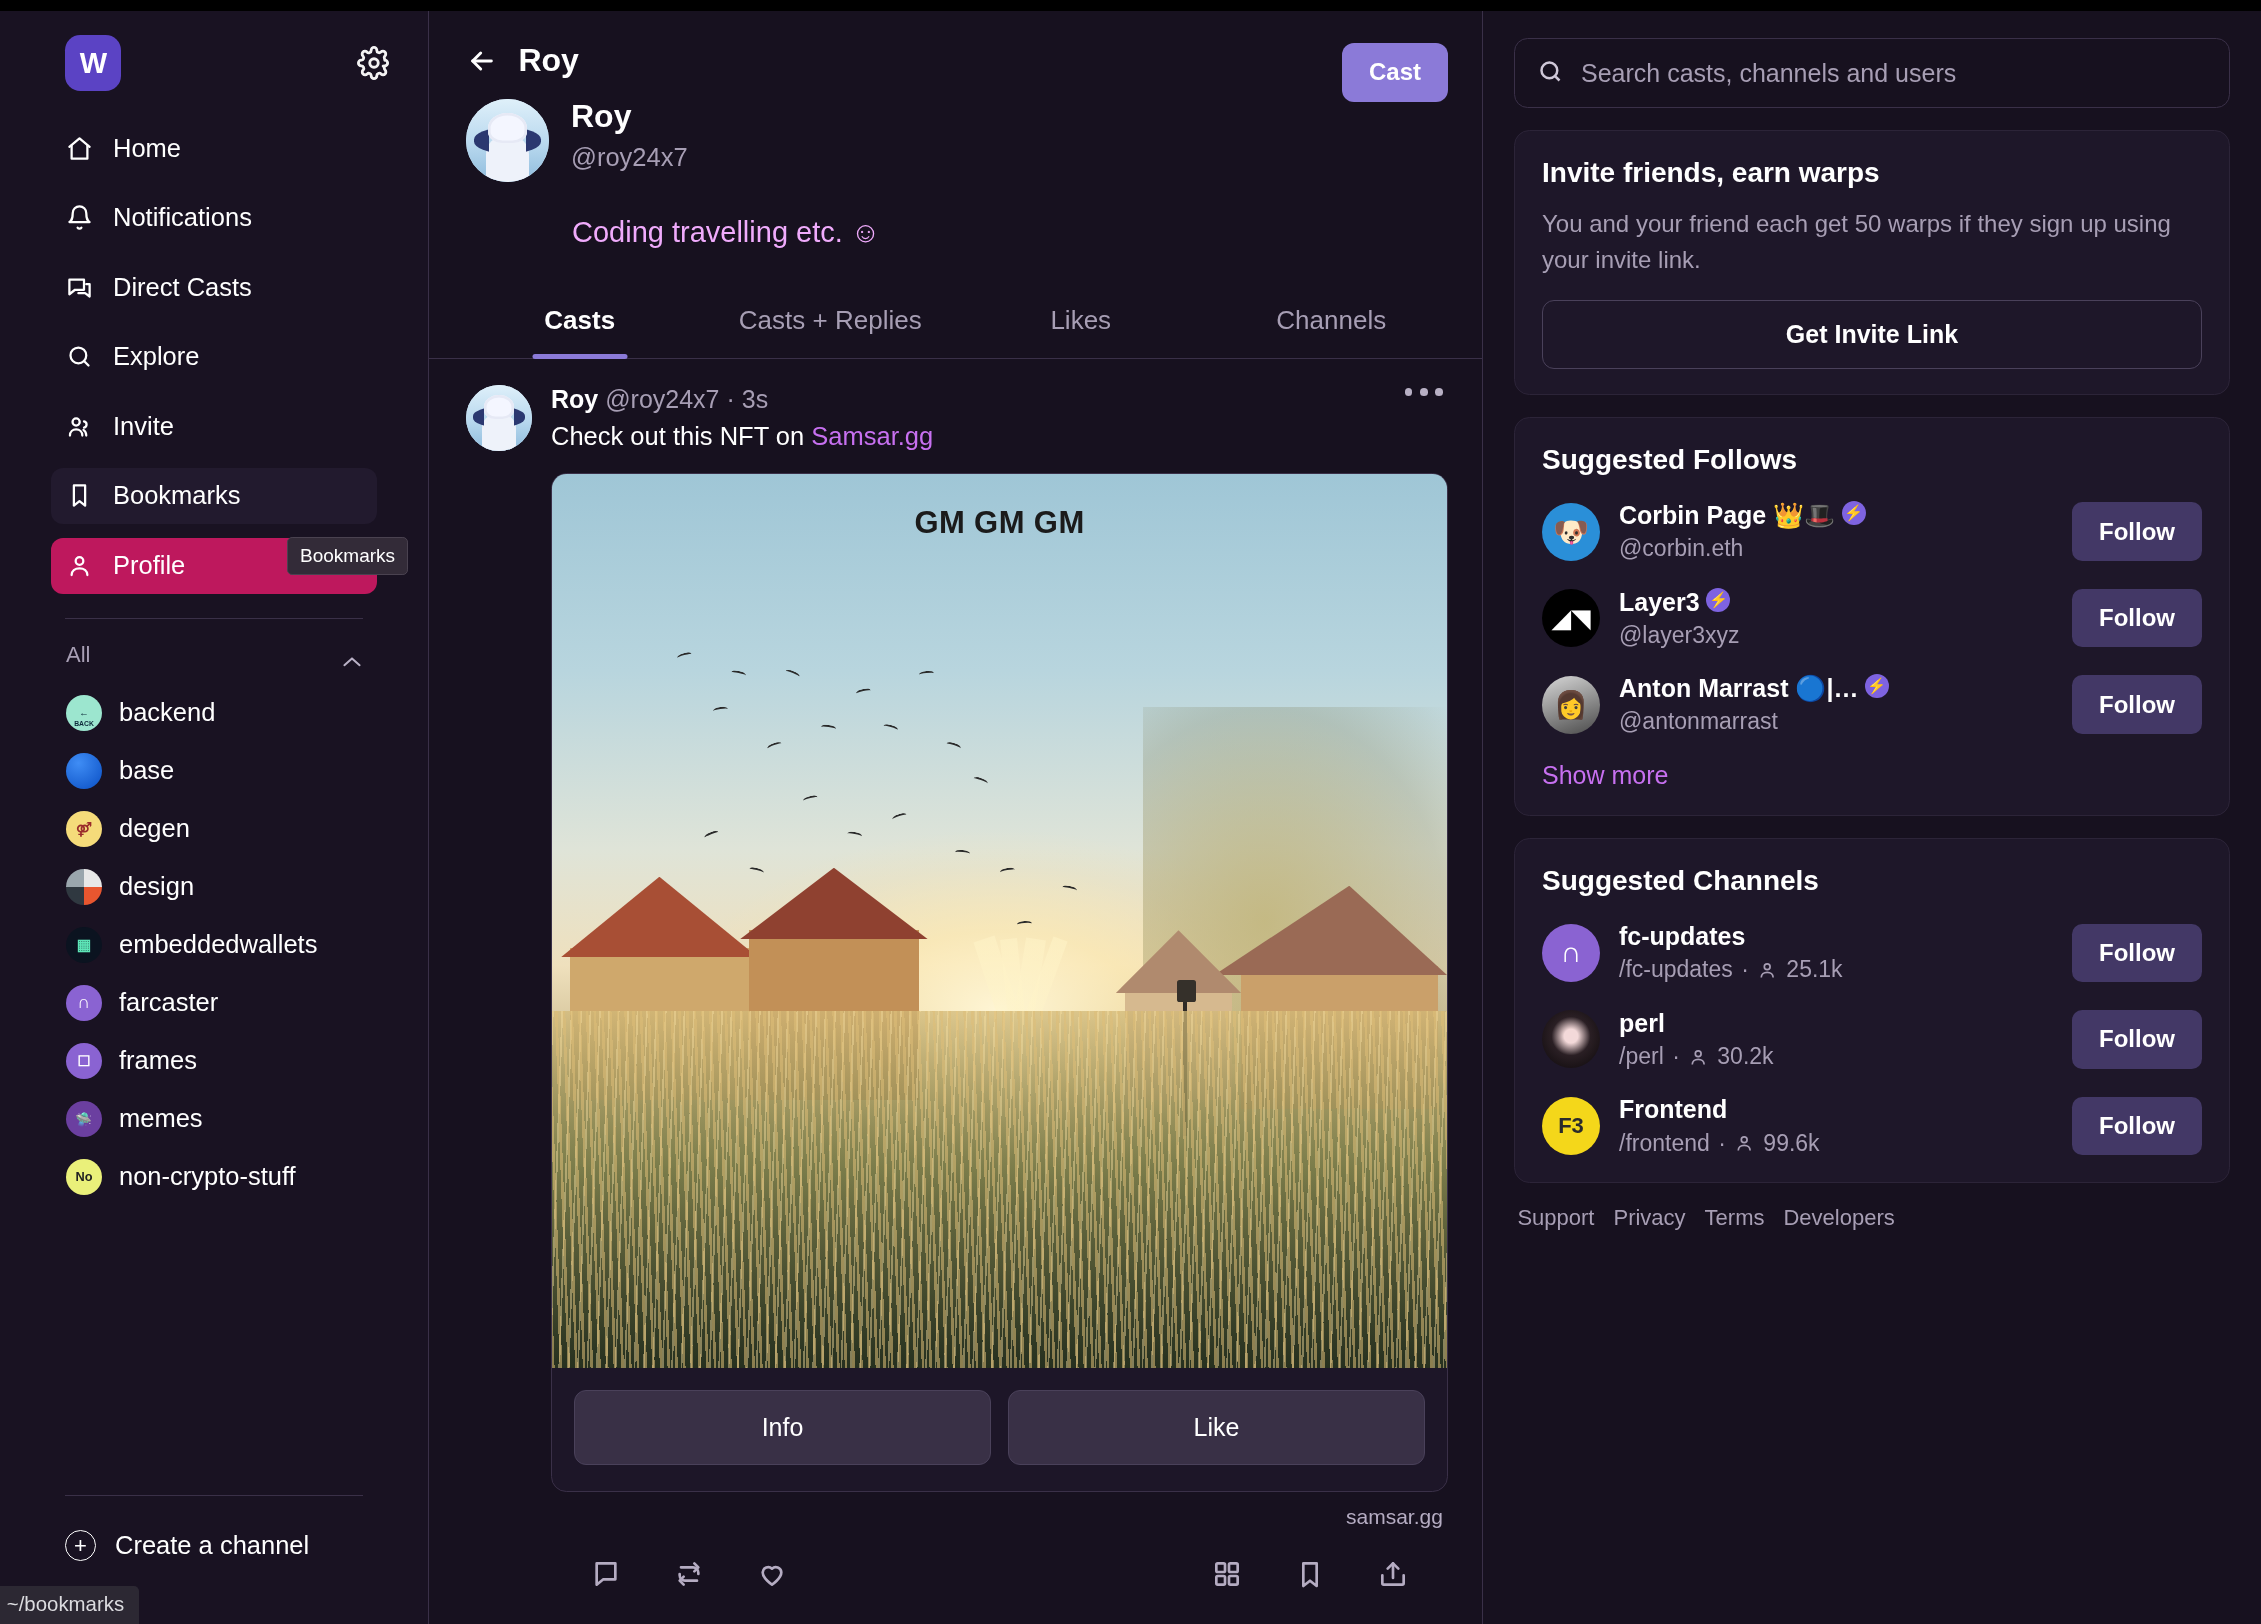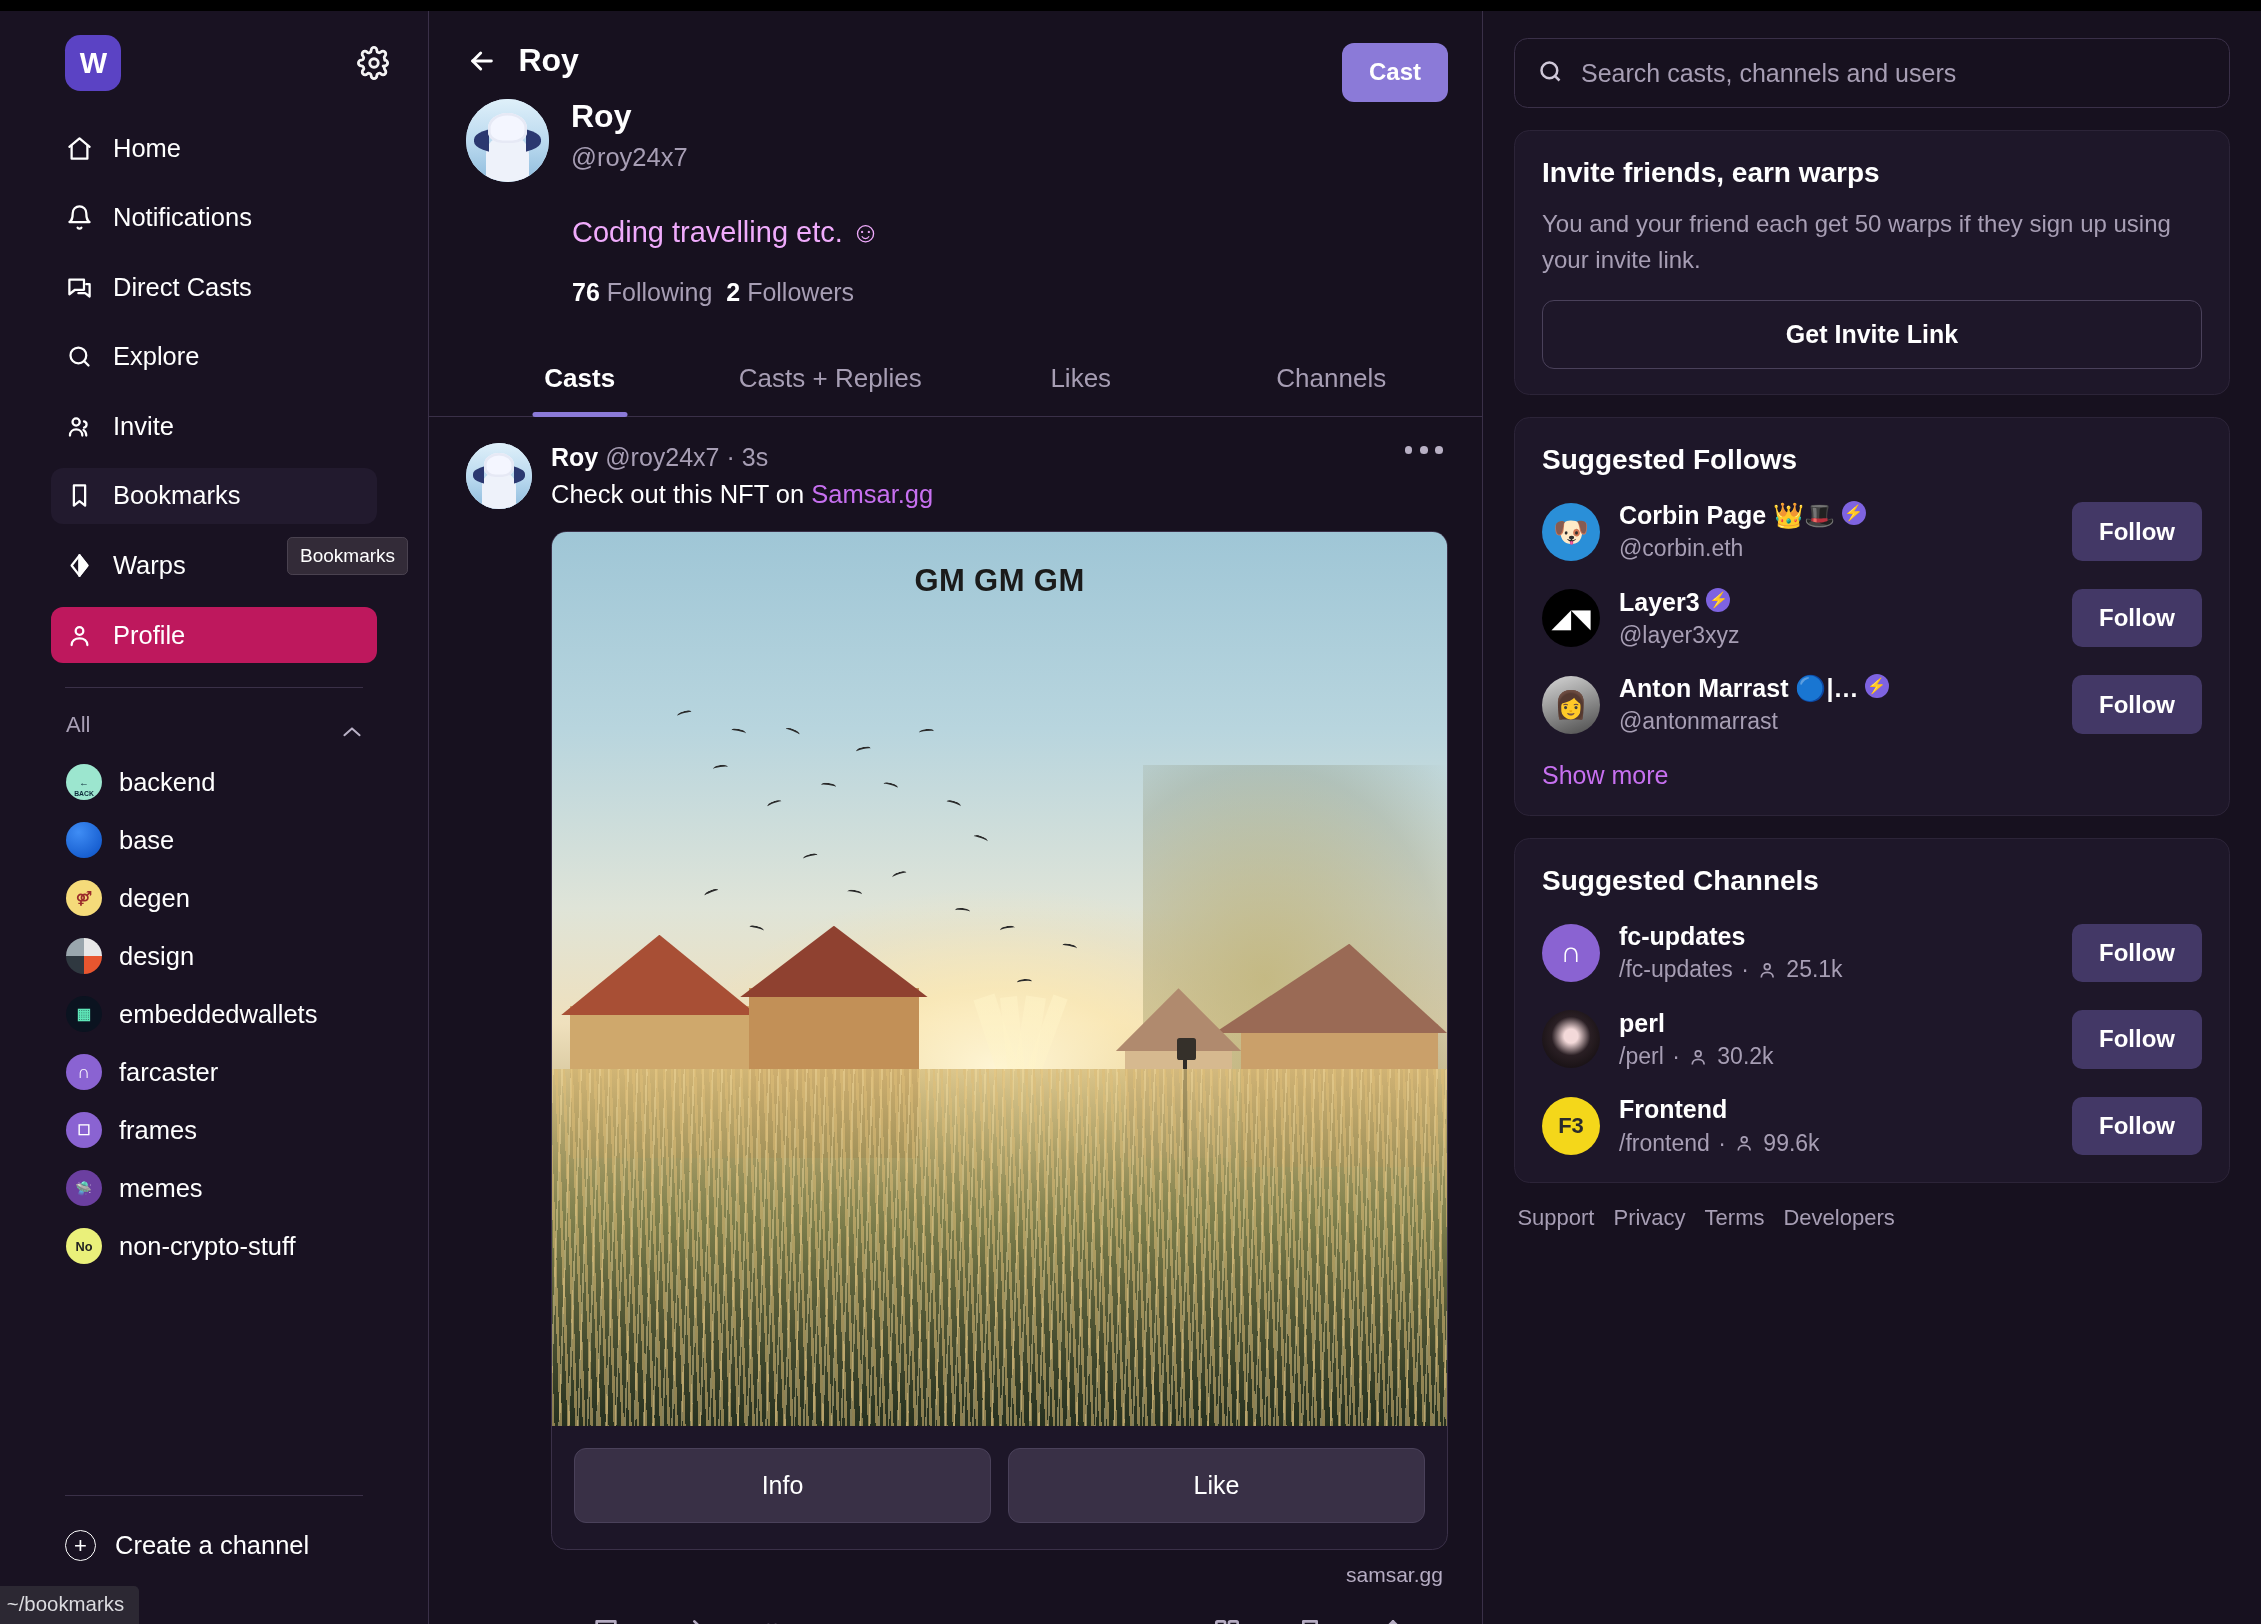--- a/index.html
+++ b/index.html
@@ -273,30 +273,20 @@
         <span>Invite</span>
       </div>
       <div class="nav-item soft">
         <span class="ic">
             <svg viewBox="0 0 24 24">
               <path d="M7 3h10v18l-5-4-5 4z"></path>
             </svg>
           </span>
         <span>Bookmarks</span>
       </div>
-      <div class="nav-item">
-        <span class="ic">
-            <svg viewBox="0 0 24 24">
-              <path d="M12 3l7 9-7 9-7-9z"></path>
-              <path d="M12 3v18" fill="#fff" stroke="#fff"></path>
-              <path d="M12 3l7 9-7 9z" fill="#fff"></path>
-            </svg>
-          </span>
-        <span>Warps</span>
-      </div>
       <div class="nav-item active">
         <span class="ic">
             <svg viewBox="0 0 24 24">
               <circle cx="12" cy="8" r="3.4"></circle>
               <path d="M5 20.5c0-3.6 3-6 7-6s7 2.4 7 6"></path>
             </svg>
           </span>
         <span>Profile</span>
       </div>
     </div>
@@ -381,26 +371,20 @@
         <div class="prof-av">
           <div class="killua"></div>
             <div class="killua-hair"></div>
         </div>
         <div>
           <div class="prof-name">Roy</div>
           <div class="prof-handle">@roy24x7</div>
         </div>
       </div>
       <div class="bio">Coding travelling etc. ☺</div>
-      <div class="counts">
-        <b>76</b>
-        <span>Following</span>
-        &nbsp;<b>2</b>
-        <span>Followers</span>
-      </div>
     </div>
 
     <div class="tabs">
       <div class="tab active">Casts</div>
       <div class="tab">Casts + Replies</div>
       <div class="tab">Likes</div>
       <div class="tab">Channels</div>
     </div>
 
     <div class="cast">

